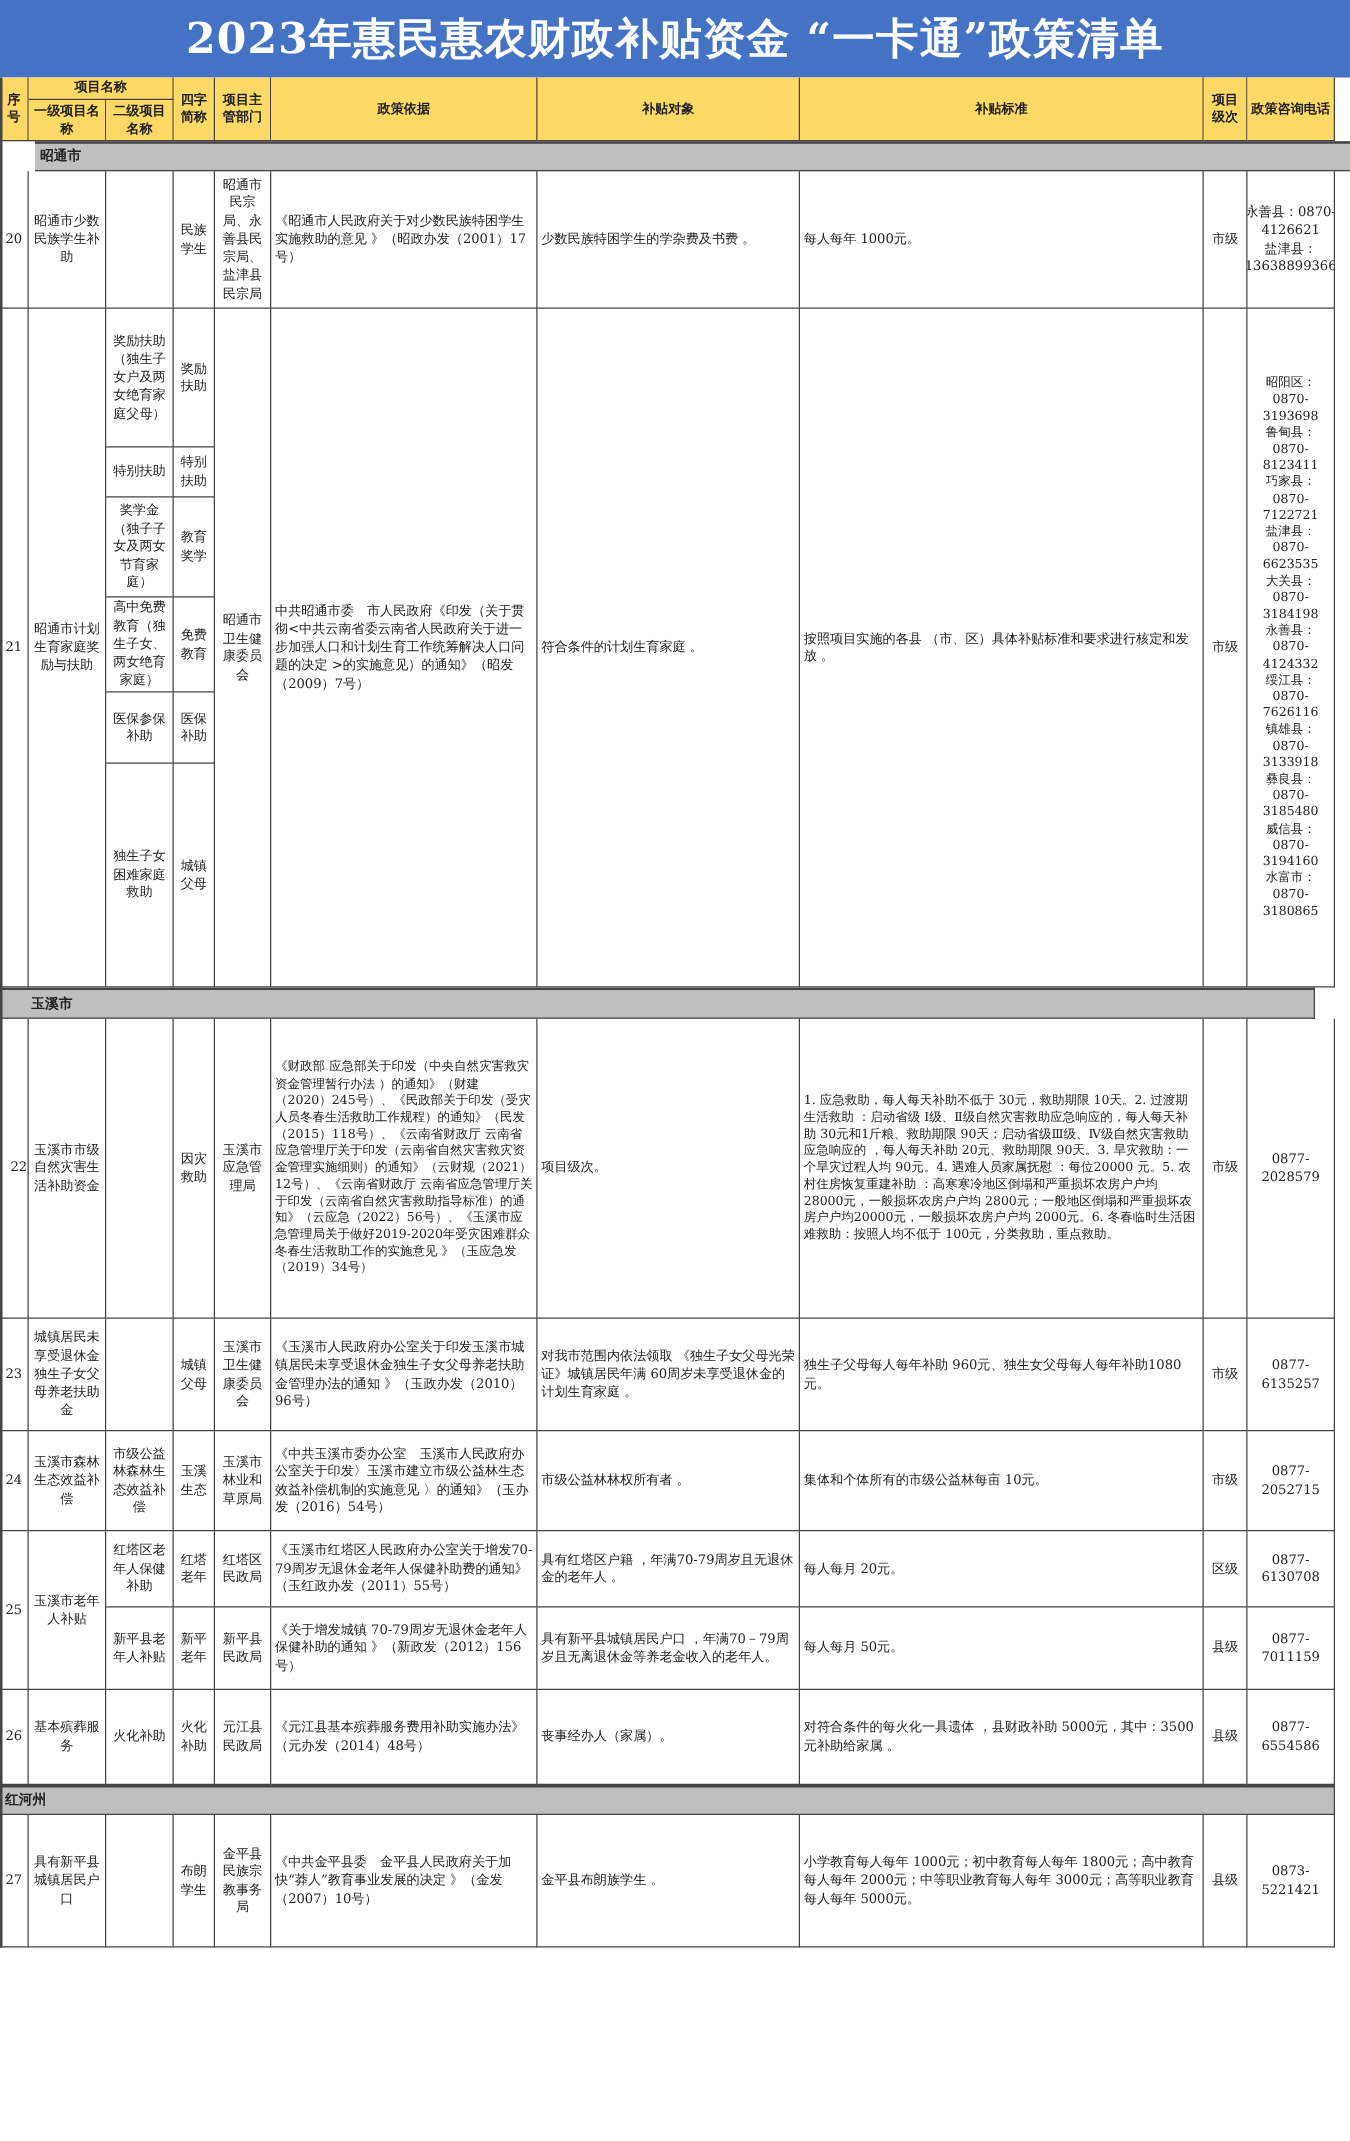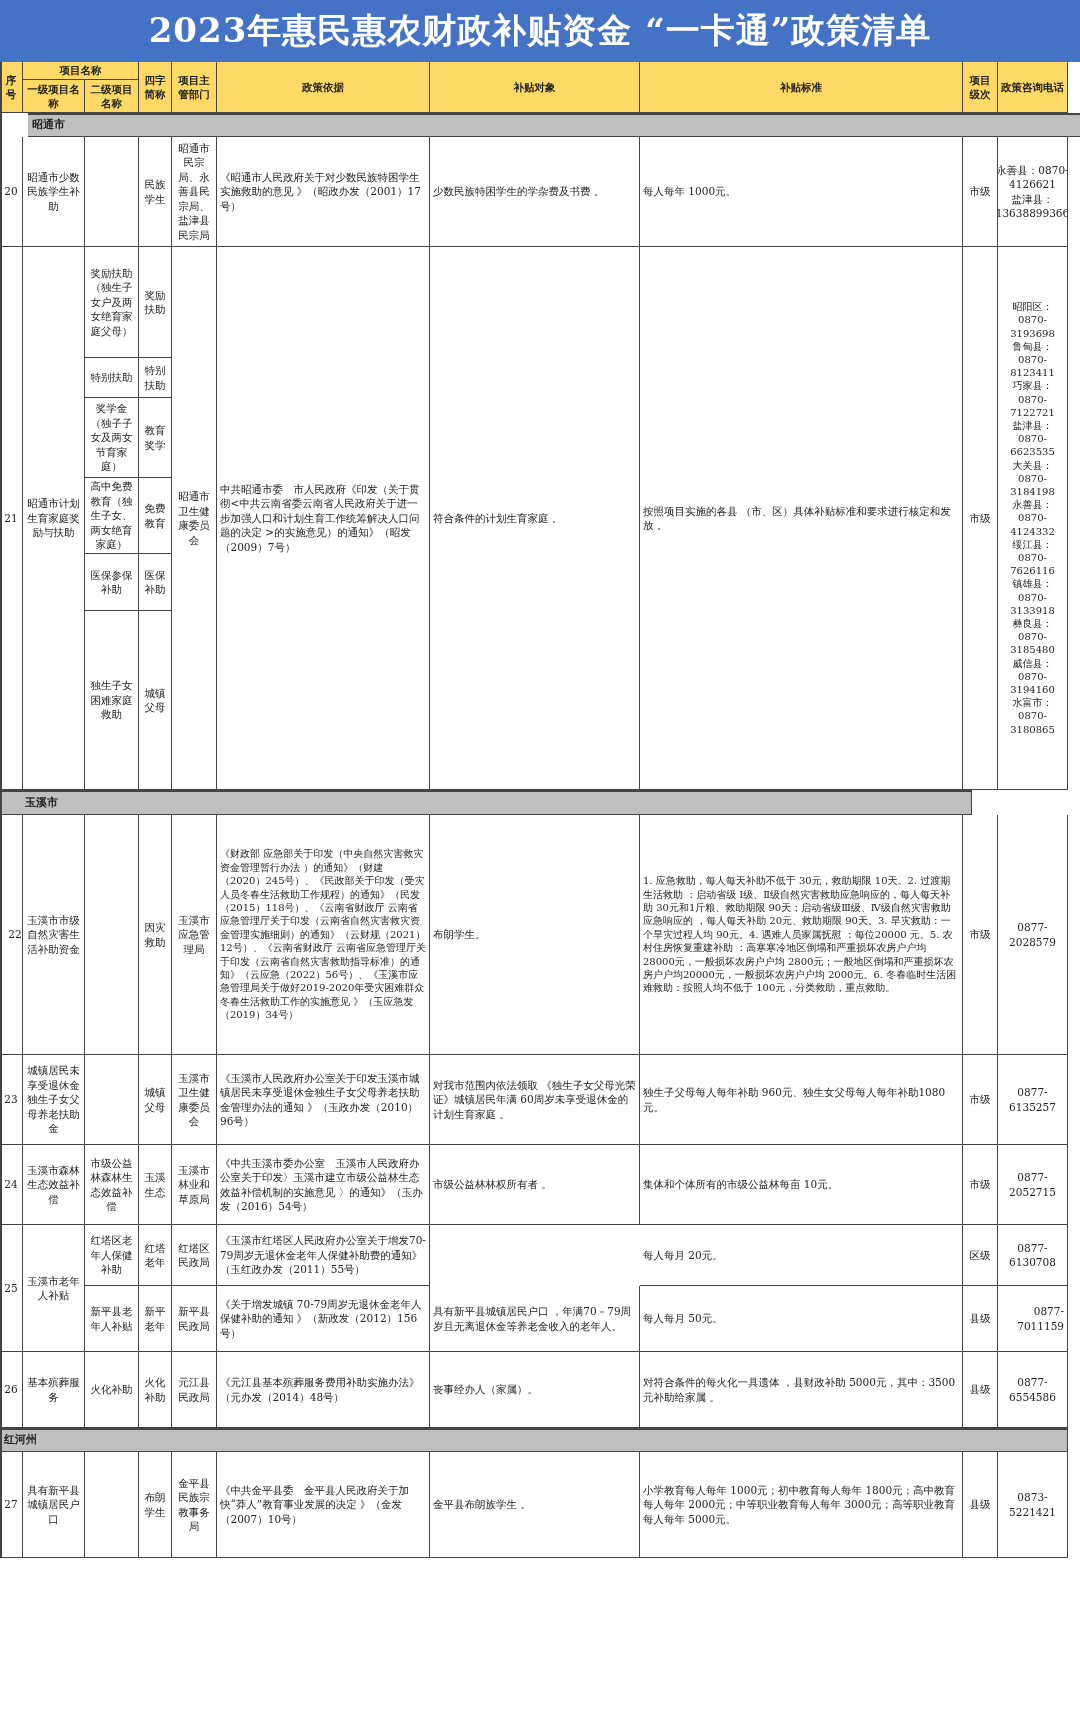--- a/index.html
+++ b/index.html
@@ -158,21 +158,21 @@
 盐津县：0870-6623535
 大关县：0870-3184198
 永善县：0870-4124332
 绥江县：0870-7626116
 镇雄县：0870-3133918
 彝良县：0870-3185480
 威信县：0870-3194160
 水富市：0870-3180865</span>
     </div>
 
-  <div class="cell section" style="left:0;top:728px;width:972px;height:25px;padding-left:25px;">
+  <div class="cell section" style="left:0;top:728px;width:1052px;height:25px;padding-left:25px;">
       <span>玉溪市</span>
     </div>
 
   <div class="cell" style="left:0;top:753px;width:23px;height:240px;padding-left:11px;">
       <span>22</span>
     </div>
   <div class="cell" style="left:23px;top:753px;width:62px;height:240px;">
       <span>玉溪市市级自然灾害生活补助资金</span>
     </div>
   <div class="cell" style="left:85px;top:753px;width:54px;height:240px;">
@@ -181,21 +181,21 @@
   <div class="cell" style="left:139px;top:753px;width:33px;height:240px;">
       <span>因灾救助</span>
     </div>
   <div class="cell" style="left:172px;top:753px;width:45px;height:240px;">
       <span>玉溪市应急管理局</span>
     </div>
   <div class="cell left" style="left:217px;top:753px;width:213px;height:240px;font-size:10px;line-height:13.4px;">
       <span>《财政部 应急部关于印发（中央自然灾害救灾资金管理暂行办法 ）的通知》（财建（2020）245号）、《民政部关于印发（受灾人员冬春生活救助工作规程）的通知》（民发（2015）118号）、《云南省财政厅 云南省应急管理厅关于印发（云南省自然灾害救灾资金管理实施细则）的通知》（云财规（2021）12号）、《云南省财政厅 云南省应急管理厅关于印发（云南省自然灾害救助指导标准）的通知》（云应急（2022）56号）、《玉溪市应急管理局关于做好2019-2020年受灾困难群众冬春生活救助工作的实施意见 》（玉应急发（2019）34号）</span>
     </div>
   <div class="cell left" style="left:430px;top:753px;width:210px;height:240px;">
-      <span>布朗学生。</span>
+      <span>项目级次。</span>
     </div>
   <div class="cell left" style="left:640px;top:753px;width:323px;height:240px;font-size:10px;line-height:13.4px;">
       <span>1. 应急救助，每人每天补助不低于 30元，救助期限 10天。2. 过渡期生活救助 ：启动省级 Ⅰ级、Ⅱ级自然灾害救助应急响应的，每人每天补助 30元和1斤粮、救助期限 90天；启动省级Ⅲ级、Ⅳ级自然灾害救助应急响应的 ，每人每天补助 20元、救助期限 90天。3. 旱灾救助：一个旱灾过程人均 90元。4. 遇难人员家属抚慰 ：每位20000 元。5. 农村住房恢复重建补助 ：高寒寒冷地区倒塌和严重损坏农房户户均 28000元，一般损坏农房户户均 2800元；一般地区倒塌和严重损坏农房户户均20000元，一般损坏农房户户均 2000元。6. 冬春临时生活困难救助：按照人均不低于 100元，分类救助，重点救助。</span>
     </div>
   <div class="cell" style="left:963px;top:753px;width:35px;height:240px;">
       <span>市级</span>
     </div>
   <div class="cell" style="left:998px;top:753px;width:70px;height:240px;">
       <span class="txt">0877-2028579</span>
     </div>
@@ -273,20 +273,23 @@
     </div>
   <div class="cell" style="left:139px;top:1163px;width:33px;height:61px;">
       <span>红塔老年</span>
     </div>
   <div class="cell" style="left:172px;top:1163px;width:45px;height:61px;">
       <span>红塔区民政局</span>
     </div>
   <div class="cell left" style="left:217px;top:1163px;width:213px;height:61px;">
       <span>《玉溪市红塔区人民政府办公室关于增发70-79周岁无退休金老年人保健补助费的通知》（玉红政办发（2011）55号）</span>
     </div>
+  <div class="cell left" style="left:430px;top:1163px;width:210px;height:61px;">
+      <span>具有红塔区户籍 ，年满70-79周岁且无退休金的老年人 。</span>
+    </div>
   <div class="cell left" style="left:640px;top:1163px;width:323px;height:61px;">
       <span>每人每月 20元。</span>
     </div>
   <div class="cell" style="left:963px;top:1163px;width:35px;height:61px;">
       <span>区级</span>
     </div>
   <div class="cell" style="left:998px;top:1163px;width:70px;height:61px;">
       <span class="txt">0877-6130708</span>
     </div>
 
@@ -304,21 +307,21 @@
     </div>
   <div class="cell left" style="left:430px;top:1224px;width:210px;height:66px;">
       <span>具有新平县城镇居民户口 ，年满70－79周岁且无离退休金等养老金收入的老年人。</span>
     </div>
   <div class="cell left" style="left:640px;top:1224px;width:323px;height:66px;">
       <span>每人每月 50元。</span>
     </div>
   <div class="cell" style="left:963px;top:1224px;width:35px;height:66px;">
       <span>县级</span>
     </div>
-  <div class="cell" style="left:998px;top:1224px;width:70px;height:66px;text-align:right;">
+  <div class="cell" style="left:998px;top:1224px;width:70px;height:66px;">
       <span class="txt">0877-7011159</span>
     </div>
 
   <div class="cell" style="left:0;top:1290px;width:23px;height:76px;">
       <span>26</span>
     </div>
   <div class="cell" style="left:23px;top:1290px;width:62px;height:76px;">
       <span>基本殡葬服务</span>
     </div>
   <div class="cell" style="left:85px;top:1290px;width:54px;height:76px;">

